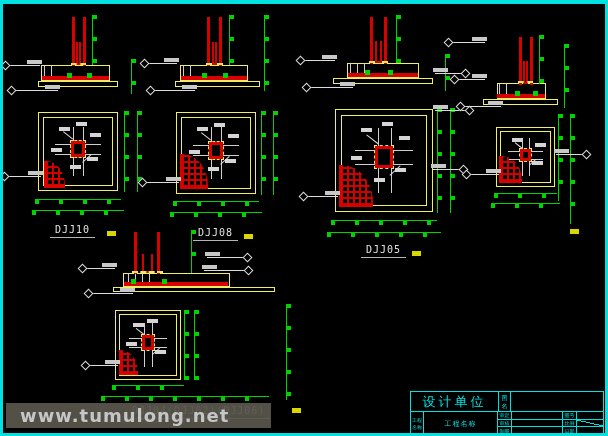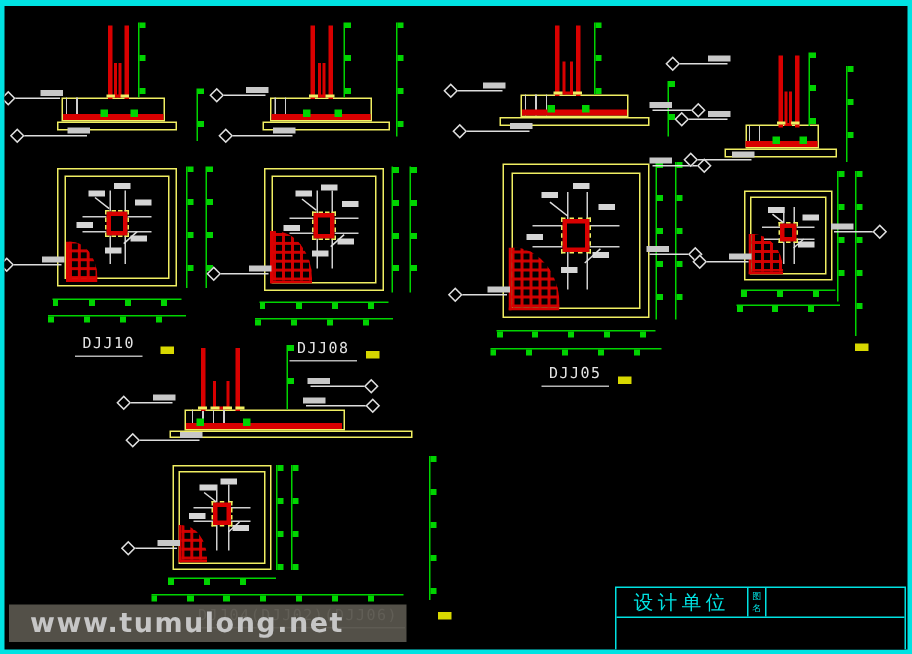--- a/index.html
+++ b/index.html
@@ -280,15 +280,33 @@
 
   <div class="wm-band">
     <span class="wm-url">www.tumulong.net</span>
   </div>
 
   <div class="tb">
     <div class="tb-top">
       <div class="tb-org">设计单位</div>
       <div class="tb-lbl2">图名</div>
     </div>
+    <div class="tb-bot">
+      <div class="tb-pl">工程名称</div>
+      <div class="tb-proj">工程名称</div>
+      <div class="tb-grid">
+        <div>审定</div>
+        <div></div>
+        <div>图号</div>
+        <div></div>
+        <div>审核</div>
+        <div></div>
+        <div>比例</div>
+        <div class="diag"></div>
+        <div>制图</div>
+        <div></div>
+        <div>日期</div>
+        <div></div>
+      </div>
+    </div>
   </div>
 
 </div>
 
 </body></html>

